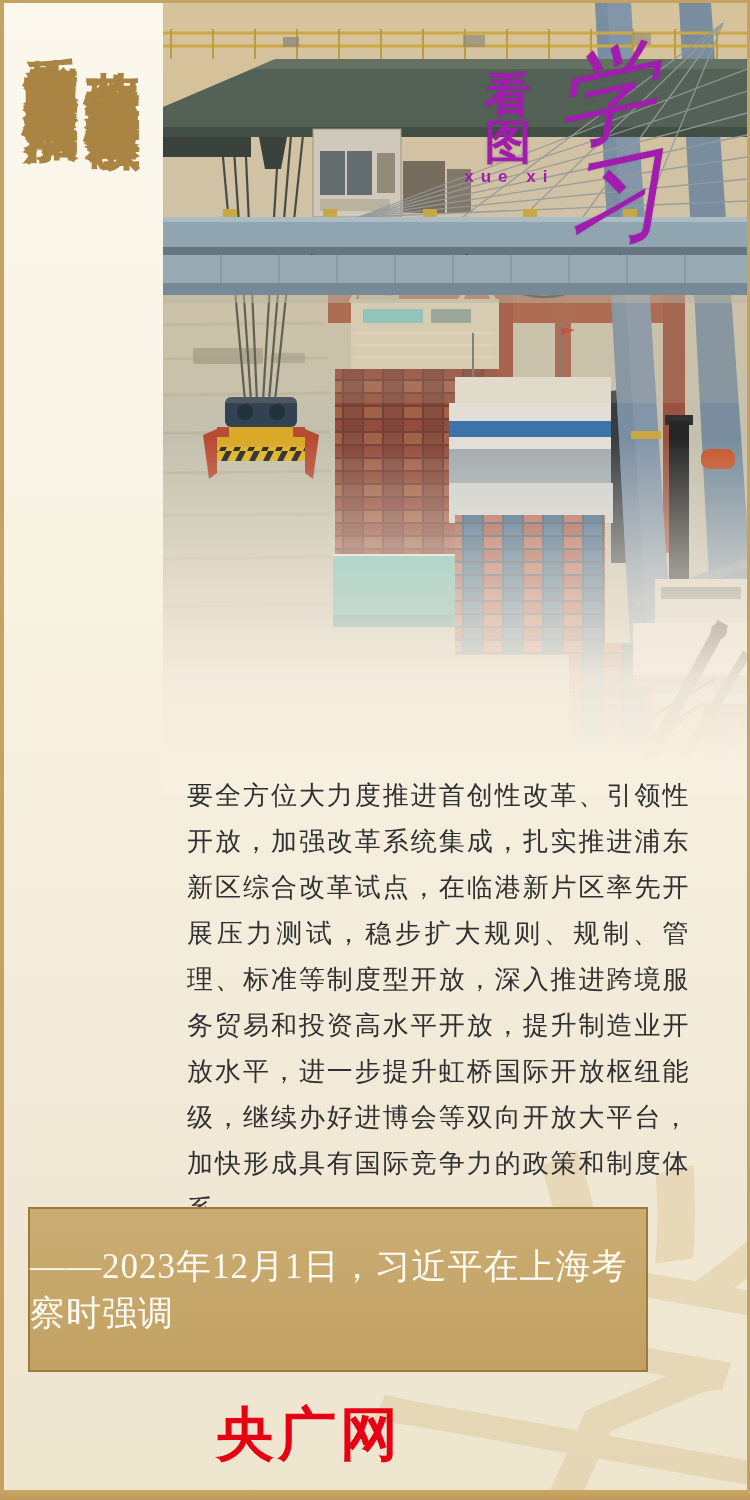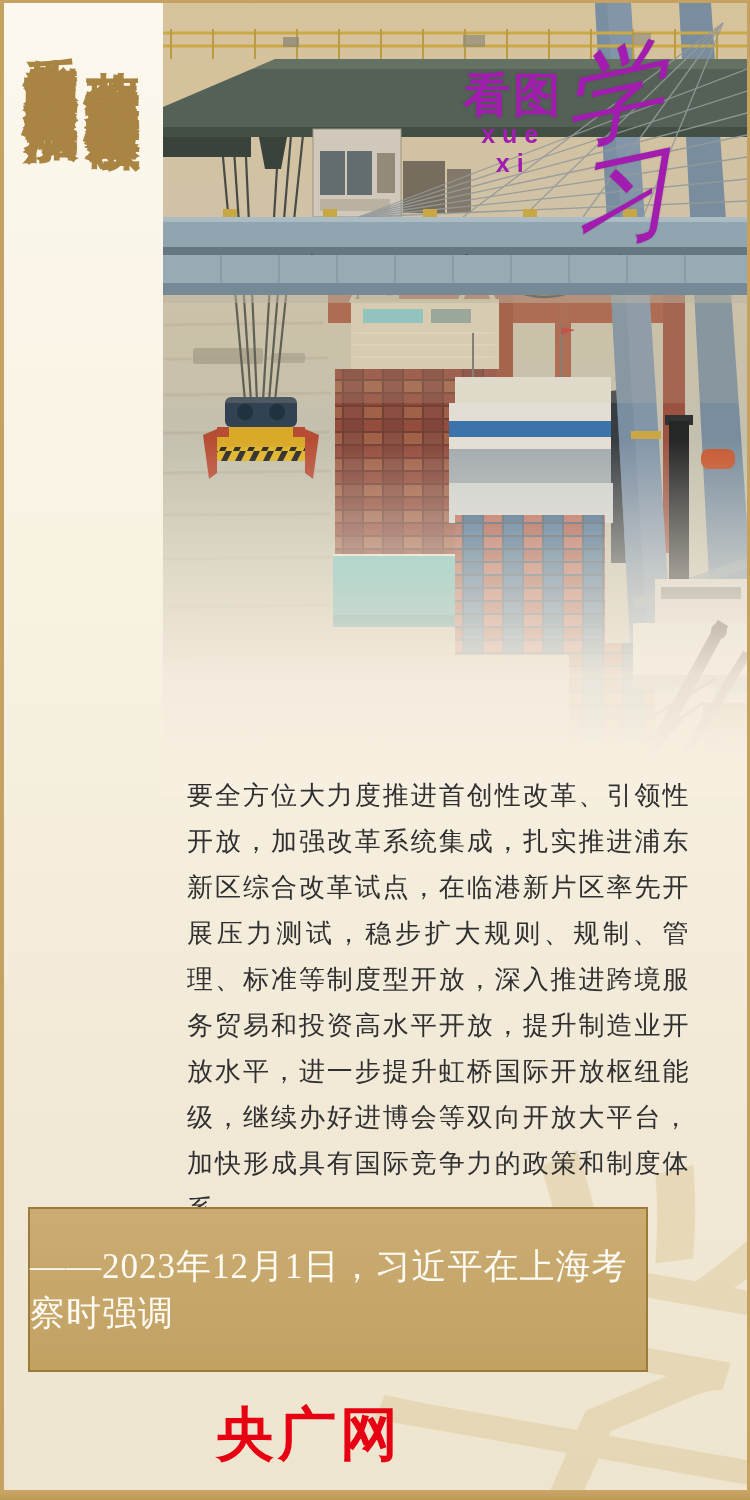--- a/index.html
+++ b/index.html
@@ -28,21 +28,21 @@
     position:absolute;left:-2px;top:0;width:588px;height:792px;z-index:3;
     background:linear-gradient(180deg,
       rgba(247,240,226,0) 0%,rgba(247,240,226,0) 55%,
       rgba(247,240,226,.55) 71%,rgba(247,240,226,.92) 85%,
       #f7f0e1 96%,#f7f0e1 100%);
   }
   .brand-logo{position:absolute;left:300px;top:40px;z-index:4;display:flex;color:#a21caf;}
   .brand-cn{margin-top:28px;text-align:center;}
   .brand-title{font-size:47px;font-weight:bold;letter-spacing:3px;line-height:1;
     font-family:"Liberation Sans","DejaVu Sans",sans-serif;text-shadow:0 0 3px rgba(60,70,70,.35);}
-  .brand-pinyin{font-size:25px;font-weight:bold;letter-spacing:7px;margin-top:2px;
+  .brand-pinyin{font-size:17px;font-weight:bold;letter-spacing:7px;margin-top:2px;
     font-family:"Liberation Sans","DejaVu Sans",sans-serif;}
   .brand-script{font-size:102px;line-height:1;font-style:italic;
     transform:rotate(-12deg) skewX(-8deg);margin-left:2px;margin-top:-6px;
     text-shadow:0 0 2px rgba(60,70,70,.3);}
 
   
   .headline{
     position:absolute;left:20px;top:66px;height:1100px;z-index:2;
     writing-mode:vertical-rl;text-orientation:upright;
     font-size:55px;font-weight:bold;color:#aa8443;

